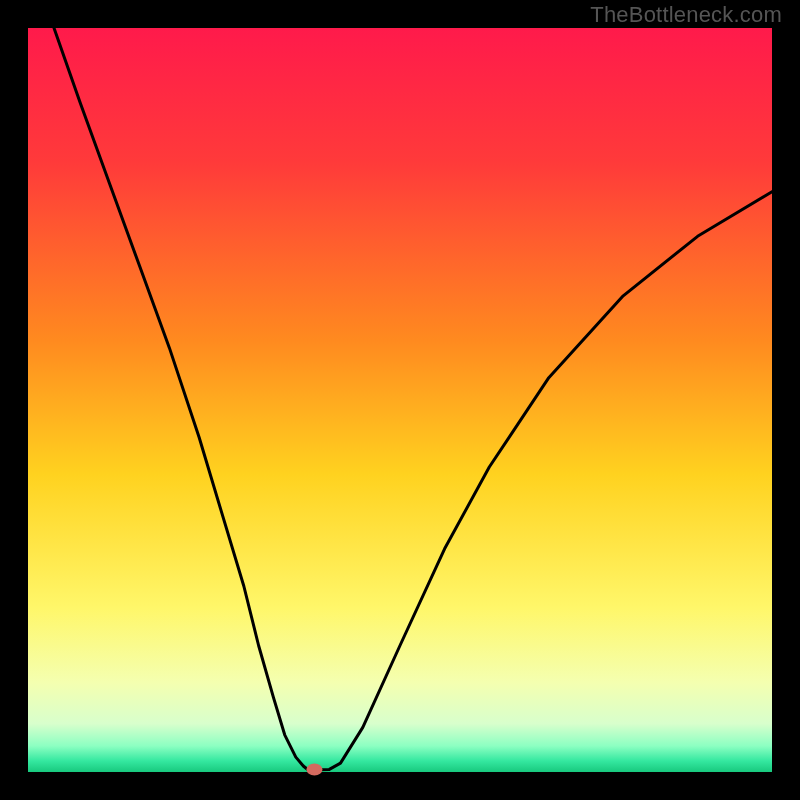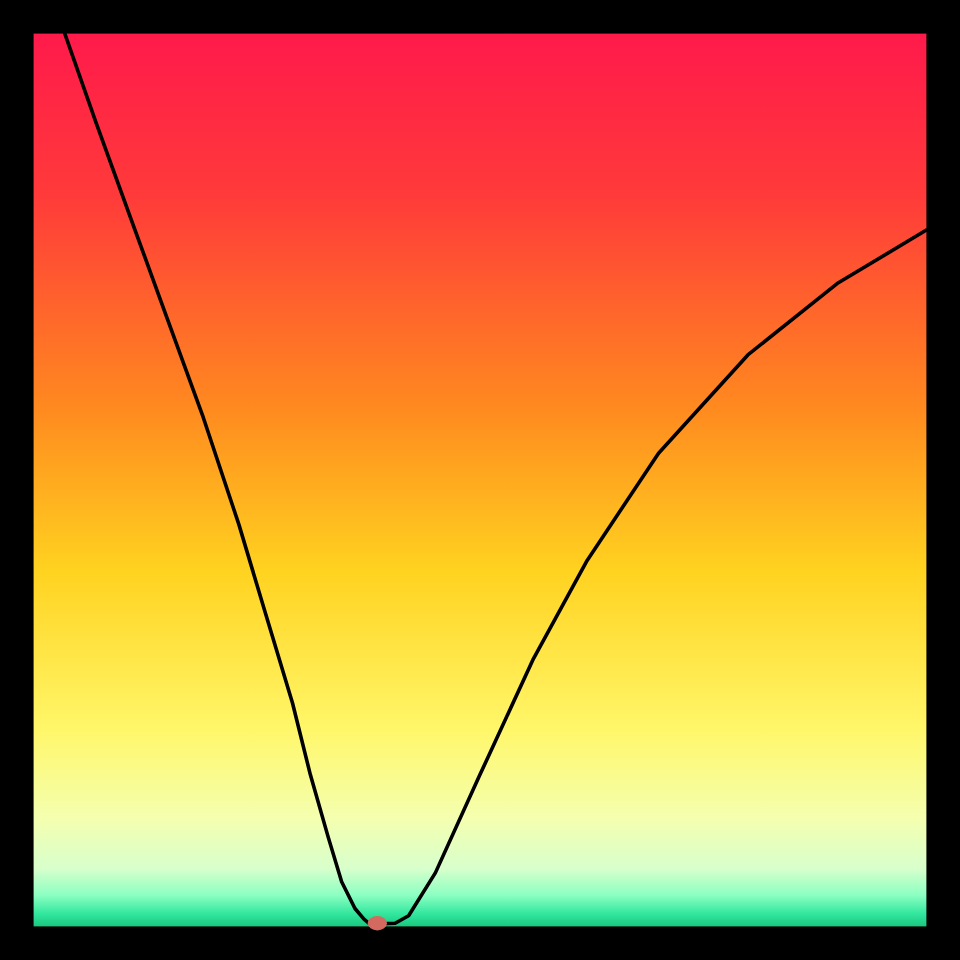--- a/index.html
+++ b/index.html
@@ -30,20 +30,21 @@
   svg {
     position: absolute;
     top: 0;
     left: 0;
   }
 </style>
 </head>
 <body>
 <div class="frame">
 
+  <div class="watermark">TheBottleneck.com</div>
 
   <svg id="chart-svg" width="800" height="800" viewBox="0 0 800 800">
     <defs>
       <linearGradient id="bg-grad" x1="0" y1="0" x2="0" y2="1">
 
       <stop offset="0%" stop-color="#ff1a4b"></stop>
           <stop offset="18%" stop-color="#ff3a3a"></stop>
           <stop offset="42%" stop-color="#ff8a1f"></stop>
           <stop offset="60%" stop-color="#ffd21f"></stop>
           <stop offset="78%" stop-color="#fff76a"></stop>

